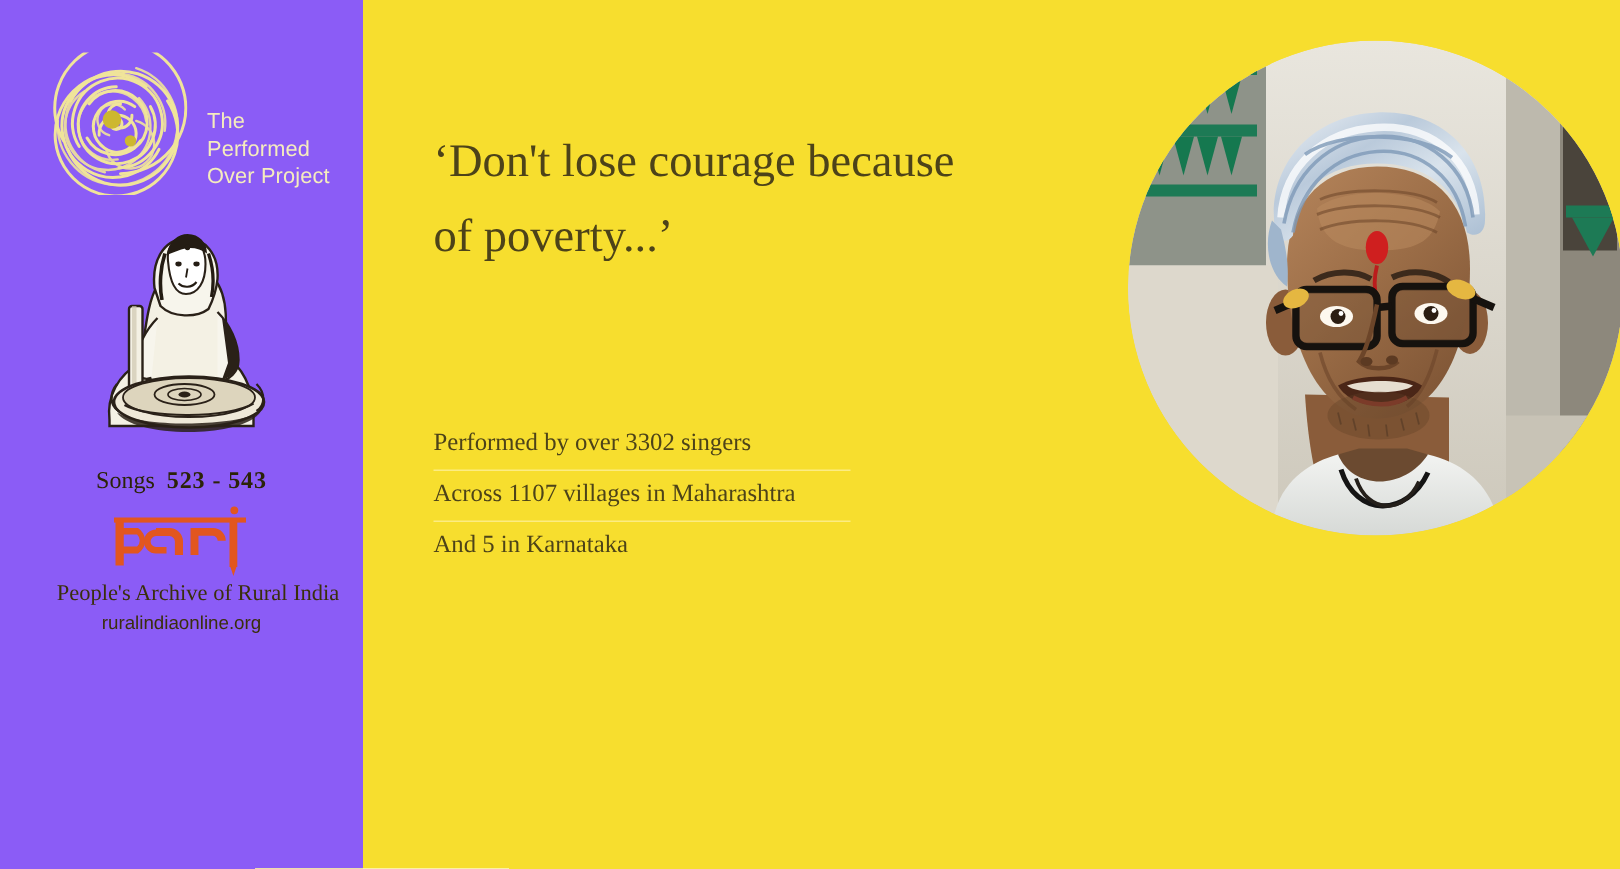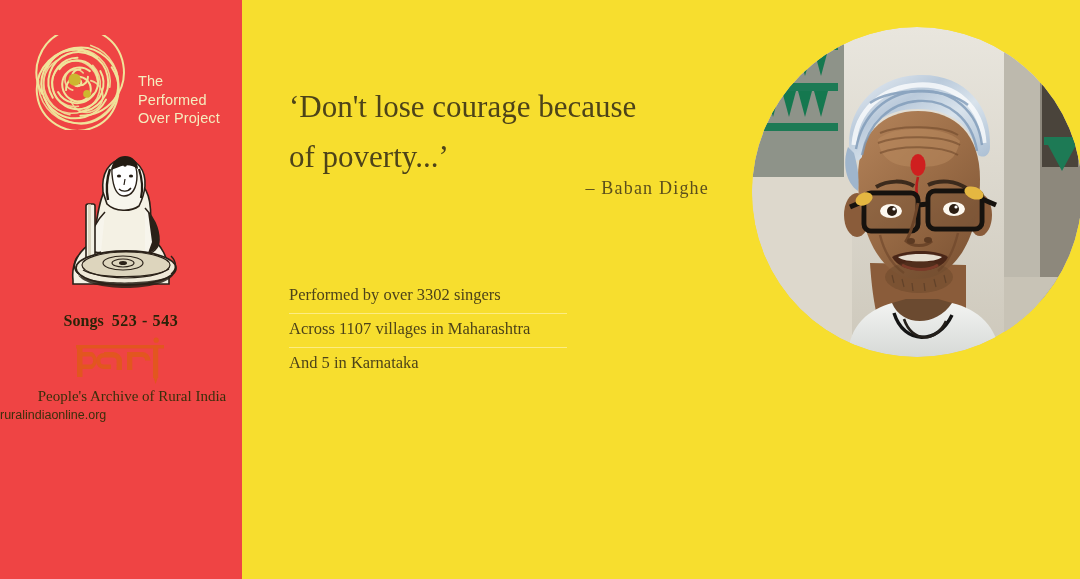--- a/index.html
+++ b/index.html
@@ -18,21 +18,21 @@
     background: #f7de2e;
     font-family: "Liberation Serif", serif;
   }
 
   
   .sidebar {
     position: absolute;
     left: 0; top: 0;
     width: 242px;
     height: 579px;
-    background: #ef4444;
+    background: #8b5cf6;
   }
 
   
   .logo-block {
     position: absolute;
     left: 30px; top: 35px;
     width: 205px;
     height: 100px;
   }
   .spiral {
@@ -64,21 +64,21 @@
     position: absolute;
     left: 0;
     top: 312px;
     width: 242px;
     text-align: center;
     font-family: "Liberation Serif", serif;
     font-size: 16px;
     color: #2b2308;
     white-space: nowrap;
   }
-  .songs-line .songs-word { font-weight: bold; }
+  .songs-line .songs-word { font-weight: normal; }
   .songs-line .songs-range { font-weight: bold; letter-spacing: 0.6px; }
 
   .pari-logo {
     position: absolute;
     left: 0;
     top: 336px;
     width: 242px;
     height: 48px;
   }
 
@@ -91,21 +91,21 @@
     font-family: "Liberation Serif", serif;
     font-size: 15px;
     color: #3a2f0b;
     white-space: nowrap;
   }
   .pari-url {
     position: absolute;
     left: 0;
     top: 408px;
     width: 242px;
-    text-align: left;
+    text-align: center;
     font-family: "Liberation Sans", sans-serif;
     font-size: 12.5px;
     color: #3a2f0b;
     white-space: nowrap;
   }
 
   
   .quote {
     position: absolute;
     left: 289px;
@@ -279,21 +279,20 @@
 
     <div class="pari-sub">People's Archive of Rural India</div>
     <div class="pari-url">ruralindiaonline.org</div>
   </div>
 
   <div class="quote">
     <div>‘Don't lose courage because</div>
     <div>of poverty...’</div>
   </div>
 
-  <div class="attribution">–  Baban Dighe</div>
 
   <div class="stats">
     <div class="stat-row">Performed by over 3302 singers</div>
     <div class="stat-row">Across 1107 villages in Maharashtra</div>
     <div class="stat-row last">And 5 in Karnataka</div>
   </div>
 
   <div class="photo">
     <svg width="330" height="330" viewBox="0 0 330 330">
       <defs>

